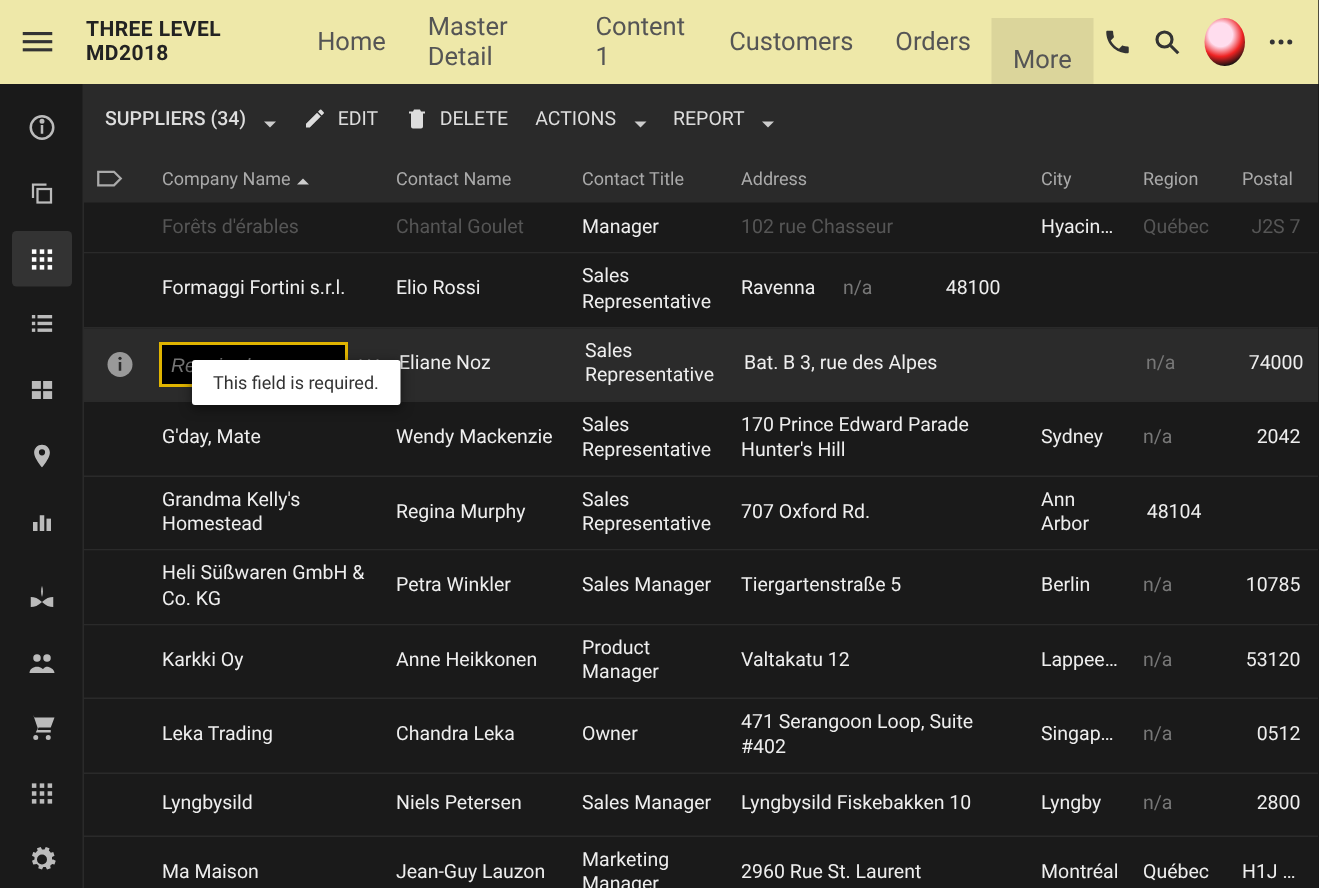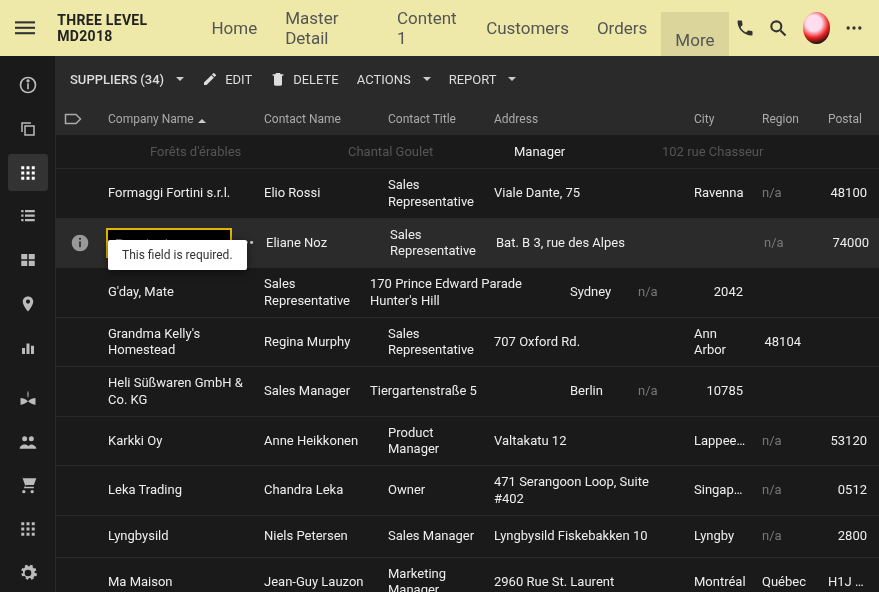--- a/index.html
+++ b/index.html
@@ -17,21 +17,21 @@
 .body { display: flex; height: calc(592px - 56px); }
 
 .sidebar { width: 56px; background: #1a1a1a; display: flex; flex-direction: column; align-items: center; padding-top: 10px; gap: 6px; border-right: 1px solid #2a2a2a; }
 .sidebar .sb-item { width: 40px; height: 38px; display: flex; align-items: center; justify-content: center; cursor: pointer; border-radius: 3px; color: #bbb; }
 .sidebar .sb-item.active { background: #333; color: #fff; }
 .sidebar .sb-spacer { flex: 1; }
 
 .main { flex: 1; display: flex; flex-direction: column; background: #1a1a1a; overflow: hidden; }
 
 .toolbar { height: 46px; background: #2a2a2a; display: flex; align-items: center; padding: 0 14px; gap: 18px; font-size: 13px; color: #ddd; }
-.toolbar .tb-btn { display: flex; align-items: center; gap: 7px; cursor: pointer; }
+.toolbar .tb-btn { display: flex; align-items: flex-end; gap: 7px; cursor: pointer; }
 .toolbar .count-chip { font-weight: 500; }
 .toolbar .caret::after { content: ""; display: inline-block; border: 4px solid transparent; border-top-color: #ccc; margin-left: 5px; transform: translateY(2px); }
 
 .grid { flex: 1; overflow: hidden; position: relative; }
 .grid-header { display: flex; background: #2a2a2a; color: #aaa; font-size: 12px; border-bottom: 1px solid #1a1a1a; height: 34px; align-items: center; }
 .grid-header .hcell { padding: 0 8px; display: flex; align-items: center; gap: 4px; }
 .grid-body { overflow: hidden; }
 .grow { display: flex; align-items: center; min-height: 42px; border-bottom: 1px solid #2a2a2a; background: #1a1a1a; }
 .grow.edit { background: #2b2b2b; justify-content: center; }
 .grow .cell { padding: 8px 8px; color: #eee; font-size: 13px; line-height: 1.25; overflow: hidden; text-overflow: ellipsis; }
@@ -45,21 +45,21 @@
 .col-address { width: 200px; flex: 0 0 200px; }
 .col-city { width: 68px; flex: 0 0 68px; }
 .col-region { width: 66px; flex: 0 0 66px; }
 .col-postal { width: 55px; flex: 0 0 55px; text-align: right; white-space: nowrap; overflow: hidden; }
 
 .sort-asc { width: 0; height: 0; border: 4px solid transparent; border-bottom-color: #ccc; display: inline-block; }
 
 .req-input { width: 126px; height: 30px; border: 2px solid #e0b400; background: #000; color: #888; font-style: italic; padding: 0 6px; font-size: 13px; }
 .ellipsis-btn { color: #ccc; margin-left: 6px; cursor: pointer; font-weight: bold; letter-spacing: 1px; }
 
-.tooltip { position: absolute; left: 108px; top: 240px; background: #fff; color: #333; font-size: 12px; padding: 8px 14px; border-radius: 2px; box-shadow: 0 2px 8px rgba(0,0,0,0.5); z-index: 10; }
+.tooltip { position: absolute; left: 128px; top: 240px; background: #fff; color: #333; font-size: 12px; padding: 8px 14px; border-radius: 2px; box-shadow: 0 2px 8px rgba(0,0,0,0.5); z-index: 10; }
 
 svg { display: block; }
 </style>
 </head>
 <body>
 
 <div class="topbar">
   <div class="hamburger">
     <svg width="20" height="20" viewBox="0 0 24 24" fill="#333">
         <rect y="4" width="24" height="2.5"></rect>
@@ -232,36 +232,35 @@
           </div>
         <div class="hcell col-contact">Contact Name</div>
         <div class="hcell col-title">Contact Title</div>
         <div class="hcell col-address">Address</div>
         <div class="hcell col-city">City</div>
         <div class="hcell col-region">Region</div>
         <div class="hcell col-postal">Postal</div>
       </div>
 
       <div class="grid-body" id="grid-body">
-          <div class="grow" style="min-height: 28px; gap: 42px;">
+          <div class="grow" style="min-height: 28px;">
             <div class="rowicon col-handle"></div>
             <div class="cell col-company" style="color: rgb(85, 85, 85);">Forêts d'érables</div>
             <div class="cell col-contact" style="color: rgb(85, 85, 85);">Chantal Goulet</div>
             <div class="cell col-title">Manager</div>
             <div class="cell col-address" style="color: rgb(85, 85, 85);">102 rue Chasseur</div>
             <div class="cell col-city">Hyacinthe</div>
             <div class="cell col-region" style="color: rgb(85, 85, 85);">Québec</div>
             <div class="cell col-postal" style="color: rgb(85, 85, 85);">J2S 7</div>
           </div>
           <div class="grow">
             <div class="rowicon col-handle"></div>
             <div class="cell col-company">Formaggi Fortini s.r.l.</div>
             <div class="cell col-contact">Elio Rossi</div>
             <div class="cell col-title">Sales Representative</div>
-            <div class="cell col-address">Viale Dante, 75</div>
             <div class="cell col-city">Ravenna</div>
             <div class="cell col-region na">n/a</div>
             <div class="cell col-postal">48100</div>
           </div>
           <div class="grow edit">
             <div class="rowicon col-handle">
               <svg width="20" height="20" viewBox="0 0 24 24" fill="#999">
                 <circle cx="12" cy="12" r="10"></circle>
                 <rect x="11" y="10" width="2" height="7" fill="#2b2b2b"></rect>
                 <circle cx="12" cy="7" r="1.3" fill="#2b2b2b"></circle>
@@ -274,38 +273,40 @@
             <div class="cell col-contact">Eliane Noz</div>
             <div class="cell col-title">Sales Representative</div>
             <div class="cell col-address">Bat. B 3, rue des Alpes</div>
             <div class="cell col-city"></div>
             <div class="cell col-region na">n/a</div>
             <div class="cell col-postal">74000</div>
           </div>
           <div class="grow">
             <div class="rowicon col-handle"></div>
             <div class="cell col-company">G'day, Mate</div>
+            <div class="cell col-contact">Wendy Mackenzie</div>
             <div class="cell col-title">Sales Representative</div>
             <div class="cell col-address">170 Prince Edward Parade Hunter's Hill</div>
             <div class="cell col-city">Sydney</div>
             <div class="cell col-region na">n/a</div>
             <div class="cell col-postal">2042</div>
           </div>
           <div class="grow">
             <div class="rowicon col-handle"></div>
             <div class="cell col-company">Grandma Kelly's Homestead</div>
             <div class="cell col-contact">Regina Murphy</div>
             <div class="cell col-title">Sales Representative</div>
             <div class="cell col-address">707 Oxford Rd.</div>
             <div class="cell col-city">Ann Arbor</div>
             <div class="cell col-postal">48104</div>
           </div>
           <div class="grow">
             <div class="rowicon col-handle"></div>
             <div class="cell col-company">Heli Süßwaren GmbH &amp; Co. KG</div>
+            <div class="cell col-contact">Petra Winkler</div>
             <div class="cell col-title">Sales Manager</div>
             <div class="cell col-address">Tiergartenstraße 5</div>
             <div class="cell col-city">Berlin</div>
             <div class="cell col-region na">n/a</div>
             <div class="cell col-postal">10785</div>
           </div>
           <div class="grow">
             <div class="rowicon col-handle"></div>
             <div class="cell col-company">Karkki Oy</div>
             <div class="cell col-contact">Anne Heikkonen</div>

